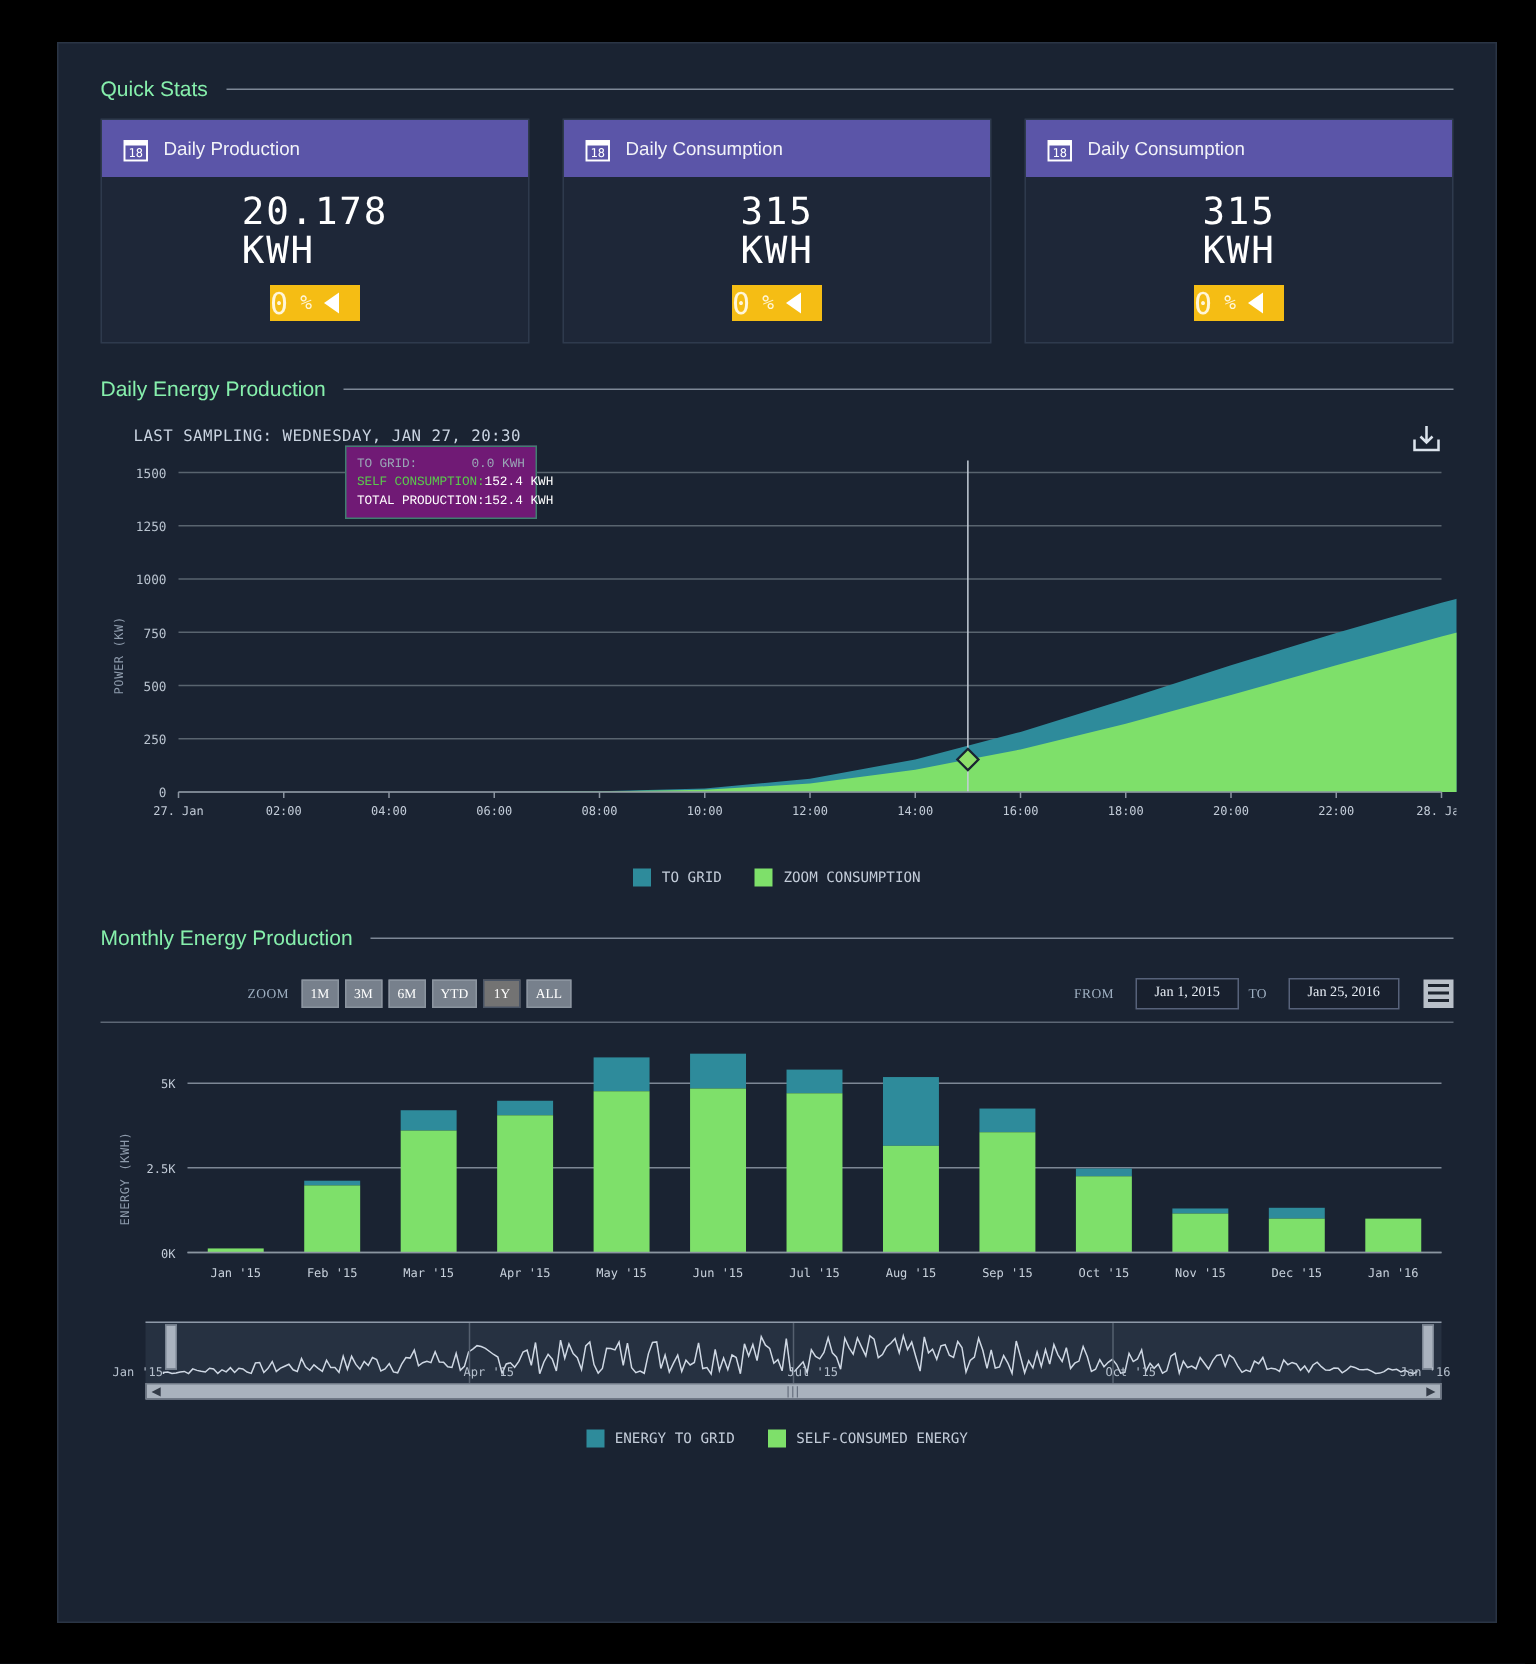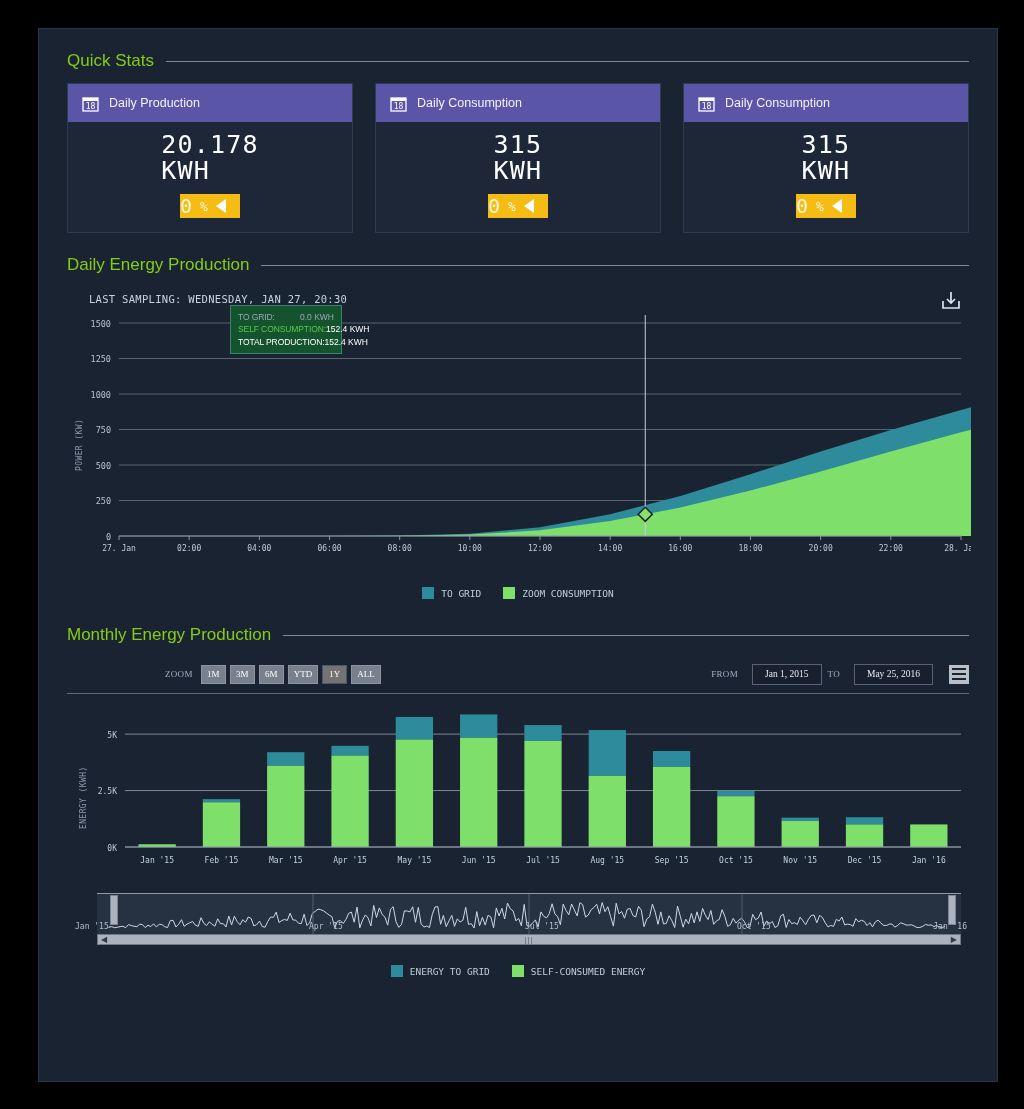--- a/index.html
+++ b/index.html
@@ -15,21 +15,21 @@
     background: #1a2332;
     border: 1px solid #2a3545;
   }
   
   .header { display: flex; align-items: center; gap: 14px; padding: 24px 28px 0 28px; }
   .logo-icon { width: 36px; height: 36px; flex: 0 0 36px; }
   .page-title { color: #eef2f7; font-size: 19px; letter-spacing: .2px; }
 
   
   .sec { display: flex; align-items: center; gap: 12px; padding: 0 28px; margin-top: 22px; }
-  .sec-label { color: #84cc16; font-size: 17px; white-space: nowrap; }
+  .sec-label { color: #86efac; font-size: 14px; white-space: nowrap; }
   .sec-rule { flex: 1; height: 1px; background: #7d8796; }
 
   
   .cards { display: flex; gap: 22px; padding: 12px 28px 0 28px; }
   .card { flex: 1; background: #1e2738; border: 1px solid #2e3a4d; }
   .card-head {
     background: #5b55a8; height: 38px; display: flex; align-items: center;
     gap: 10px; padding: 0 14px;
   }
   .cal-icon { width: 17px; height: 17px; flex: 0 0 17px; }
@@ -52,23 +52,23 @@
 
   
   .panel { position: relative; margin: 10px 28px 0 28px; height: 318px; }
   .chart-caption {
     position: absolute; left: 22px; top: 8px; color: #c9d3e0;
     font-size: 10.5px; font-family: "DejaVu Sans Mono", monospace; letter-spacing: .3px;
   }
   .dl-btn { position: absolute; right: 6px; top: 4px; width: 24px; height: 24px; cursor: pointer; }
 
   .tooltip {
-    position: absolute; left: 163px; top: 20px; width: 112px;
-    background: #14532d; border: 1px solid #3f7f6f; padding: 5px 7px;
-    font-family: Liberation Sans, sans-serif; font-size: 8.5px; z-index: 5;
+    position: absolute; left: 163px; top: 20px; width: 128px;
+    background: #701a75; border: 1px solid #3f7f6f; padding: 5px 7px;
+    font-family: Liberation Mono, monospace; font-size: 8.5px; z-index: 5;
   }
   .tt-row { display: flex; justify-content: space-between; line-height: 1.45; white-space: nowrap; }
   .tt-k { letter-spacing: -.1px; }
   .tt-grid .tt-k, .tt-grid .tt-v { color: #9aa7b6; }
   .tt-self .tt-k { color: #5bc94d; }
   .tt-self .tt-v { color: #ffffff; }
   .tt-total .tt-k, .tt-total .tt-v { color: #ffffff; }
 
   .plot-wrap { position: absolute; left: 0; top: 26px; right: 0; bottom: 0; }
   .axis-title-y {
@@ -312,21 +312,21 @@
       <span class="zbtn">1M</span>
       <span class="zbtn">3M</span>
       <span class="zbtn">6M</span>
       <span class="zbtn">YTD</span>
       <span class="zbtn active">1Y</span>
       <span class="zbtn">ALL</span>
       <span class="spacer"></span>
       <span class="tb-label">FROM</span>
       <span class="dbox">Jan 1, 2015</span>
       <span class="tb-label">TO</span>
-      <span class="dbox">May 25, 2016</span>
+      <span class="dbox">Jan 25, 2016</span>
       <span class="burger">
           <i></i>
           <i></i>
           <i></i>
         </span>
     </div>
     <div class="tb-rule"></div>
 
     <div style="position:absolute; left:0; top:48px;">
       <div class="axis-title-y" style="left:12px; top:130px;">ENERGY (KWH)</div>

